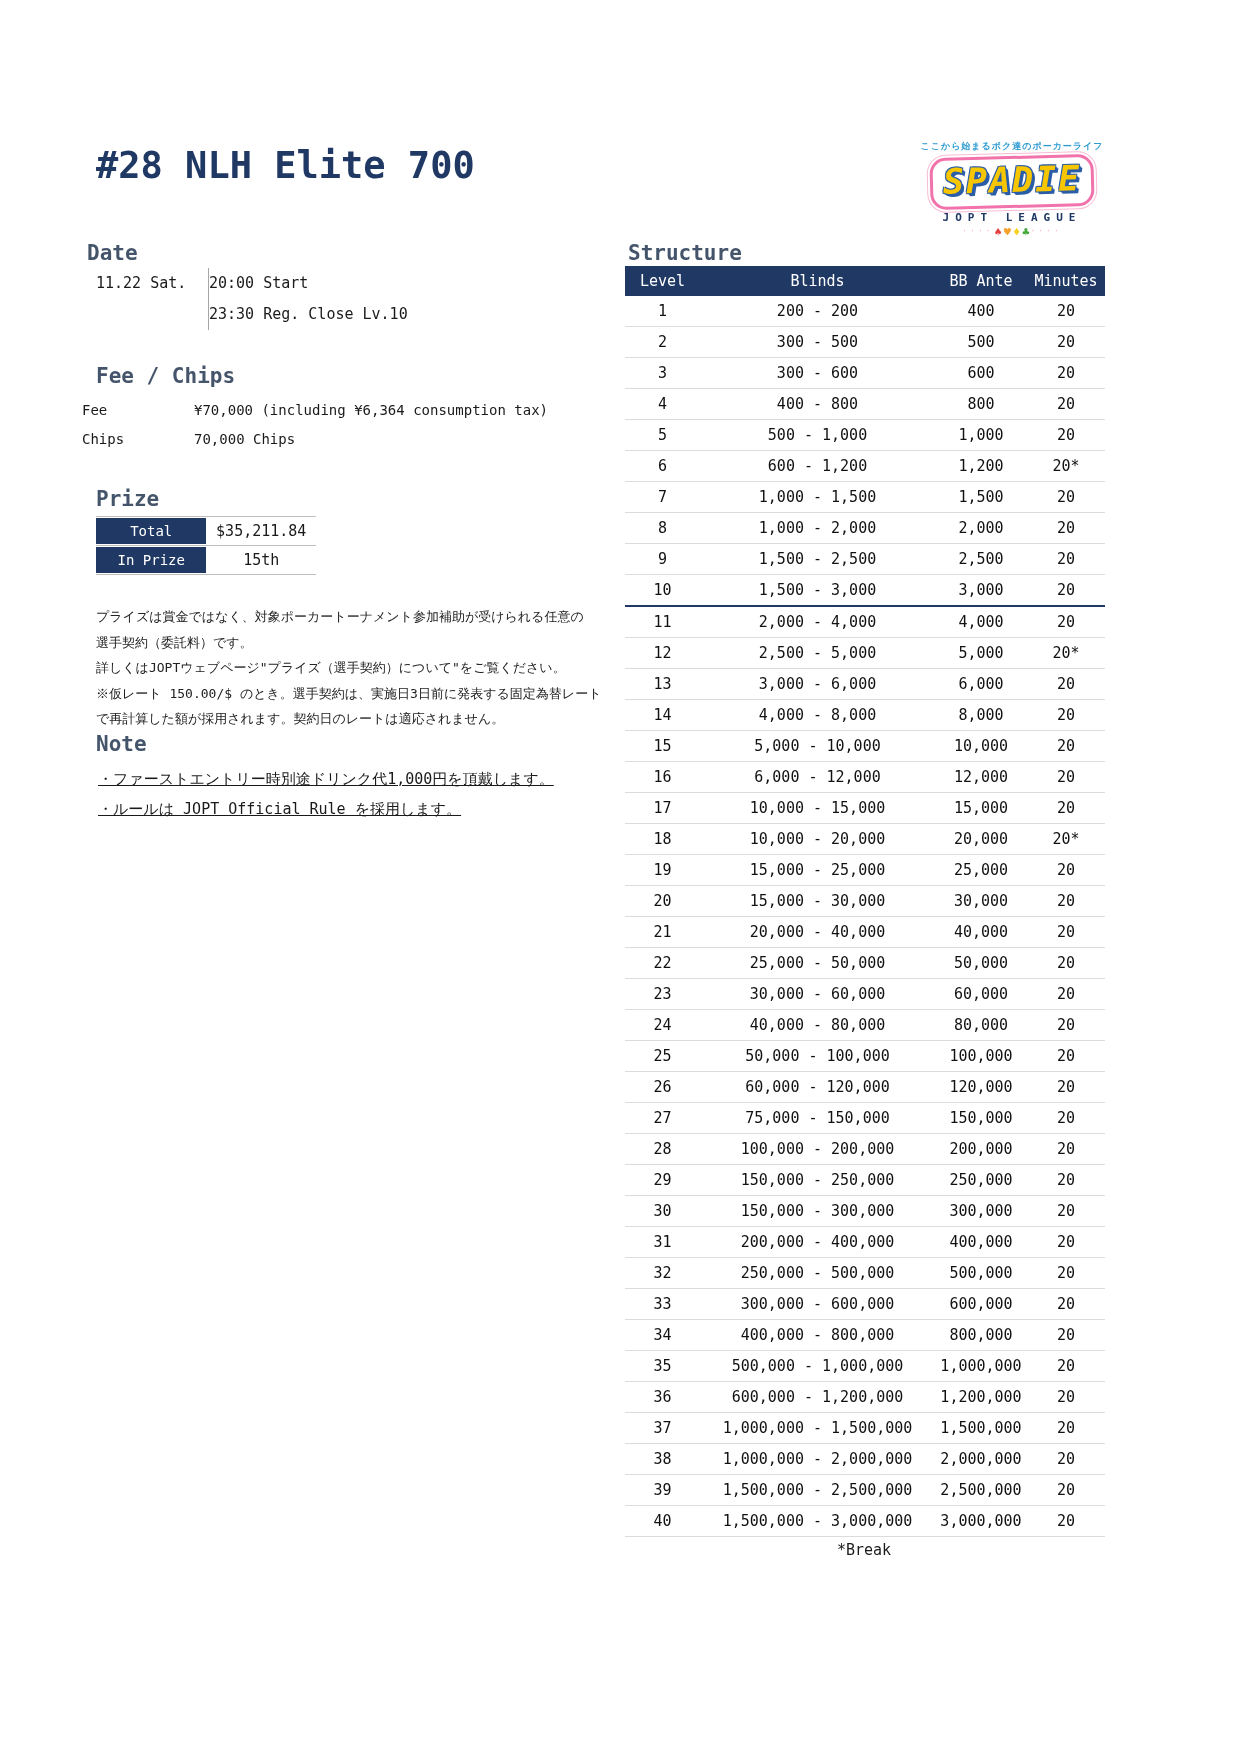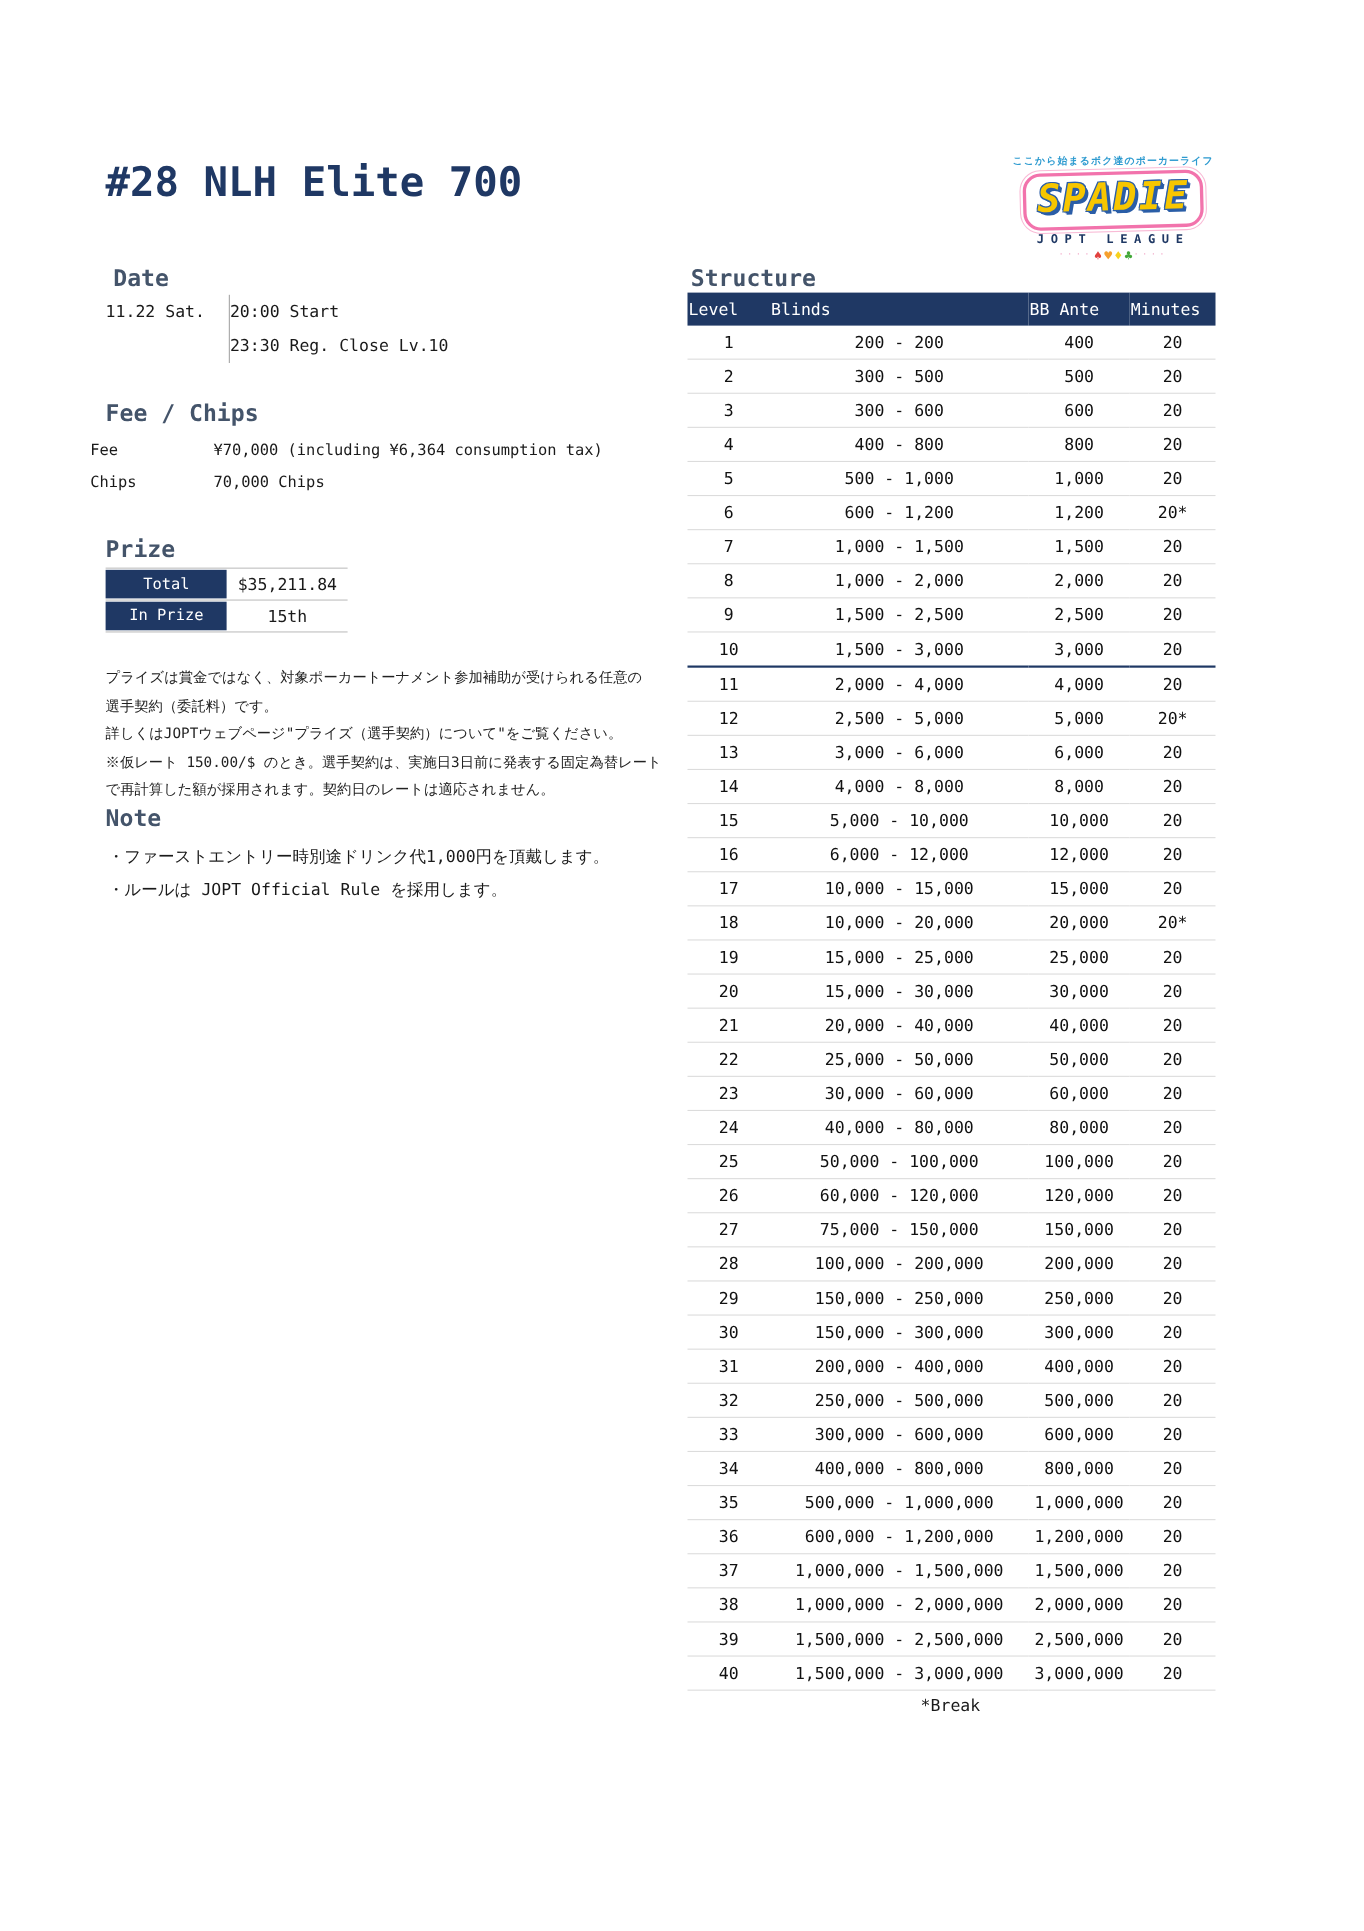--- a/index.html
+++ b/index.html
@@ -57,28 +57,28 @@
     text-align:center; font-size:14px; line-height:26px; white-space:nowrap;
   }
   .prize-value { width:113px; text-align:center; font-size:15px; line-height:28px; white-space:nowrap; }
 
   
   .prize-notes { position:absolute; left:96px; top:604px; font-size:13px; color:#222222; }
   .pn-line { line-height:25.5px; white-space:nowrap; }
 
   
   .note-bullets { position:absolute; left:98px; top:764px; font-size:15px; }
-  .nb-line { line-height:30px; white-space:nowrap; }
+  .nb-line { line-height:30px; white-space:nowrap;text-decoration:underline; }
 
   
   .structure-table { position:absolute; left:625px; top:266px; }
   table { border-collapse:collapse; width:480px; table-layout:fixed; }
   thead th {
     background:#1F3864; color:#ffffff; font-size:15px; font-weight:normal;
-    height:28px; text-align:left; white-space:nowrap;
+    height:28px; text-align:center; white-space:nowrap;
   }
   tbody td {
     text-align:center; font-size:15px; height:30px; color:#111111;
     border-bottom:1px solid #DCDCDC; white-space:nowrap; padding:0;
   }
   tbody tr.reg-close td { border-bottom:2px solid #1F3864; }
 
   .break-note { position:absolute; left:625px; top:1541px; width:478px; text-align:center; font-size:15px; white-space:nowrap; }
 </style>
 </head>
@@ -92,21 +92,21 @@
     <div class="logo-tagline">ここから始まるボク達のポーカーライフ</div>
     <div class="logo-badge">
       <span class="logo-name">SPADIE</span>
     </div>
     <div class="logo-subtitle">JOPT LEAGUE</div>
     <div class="logo-suits">
       <span class="dots">····</span><span id="suits-slot"><span class="suit" style="color: rgb(226, 65, 62);">♠</span><span class="suit" style="color: rgb(246, 160, 45);">♥</span><span class="suit" style="color: rgb(247, 210, 30);">♦</span><span class="suit" style="color: rgb(67, 168, 56);">♣</span></span><span class="dots">····</span>
     </div>
   </div>
 
-  <div class="sec-heading" style="left:103px; top:241px;text-align:right;">Date</div>
+  <div class="sec-heading" style="left:87px; top:241px;text-align:right;">Date</div>
   <div class="date-body">
     <div class="date-day">11.22 Sat.</div>
     <div class="date-times" id="date-times">
         <div class="time-line">20:00 Start</div>
         <div class="time-line">23:30 Reg. Close Lv.10</div>
       </div>
   </div>
 
   <div class="sec-heading" style="left:96px; top:364px;">Fee / Chips</div>
   <div class="fee-rows" id="fee-rows">

